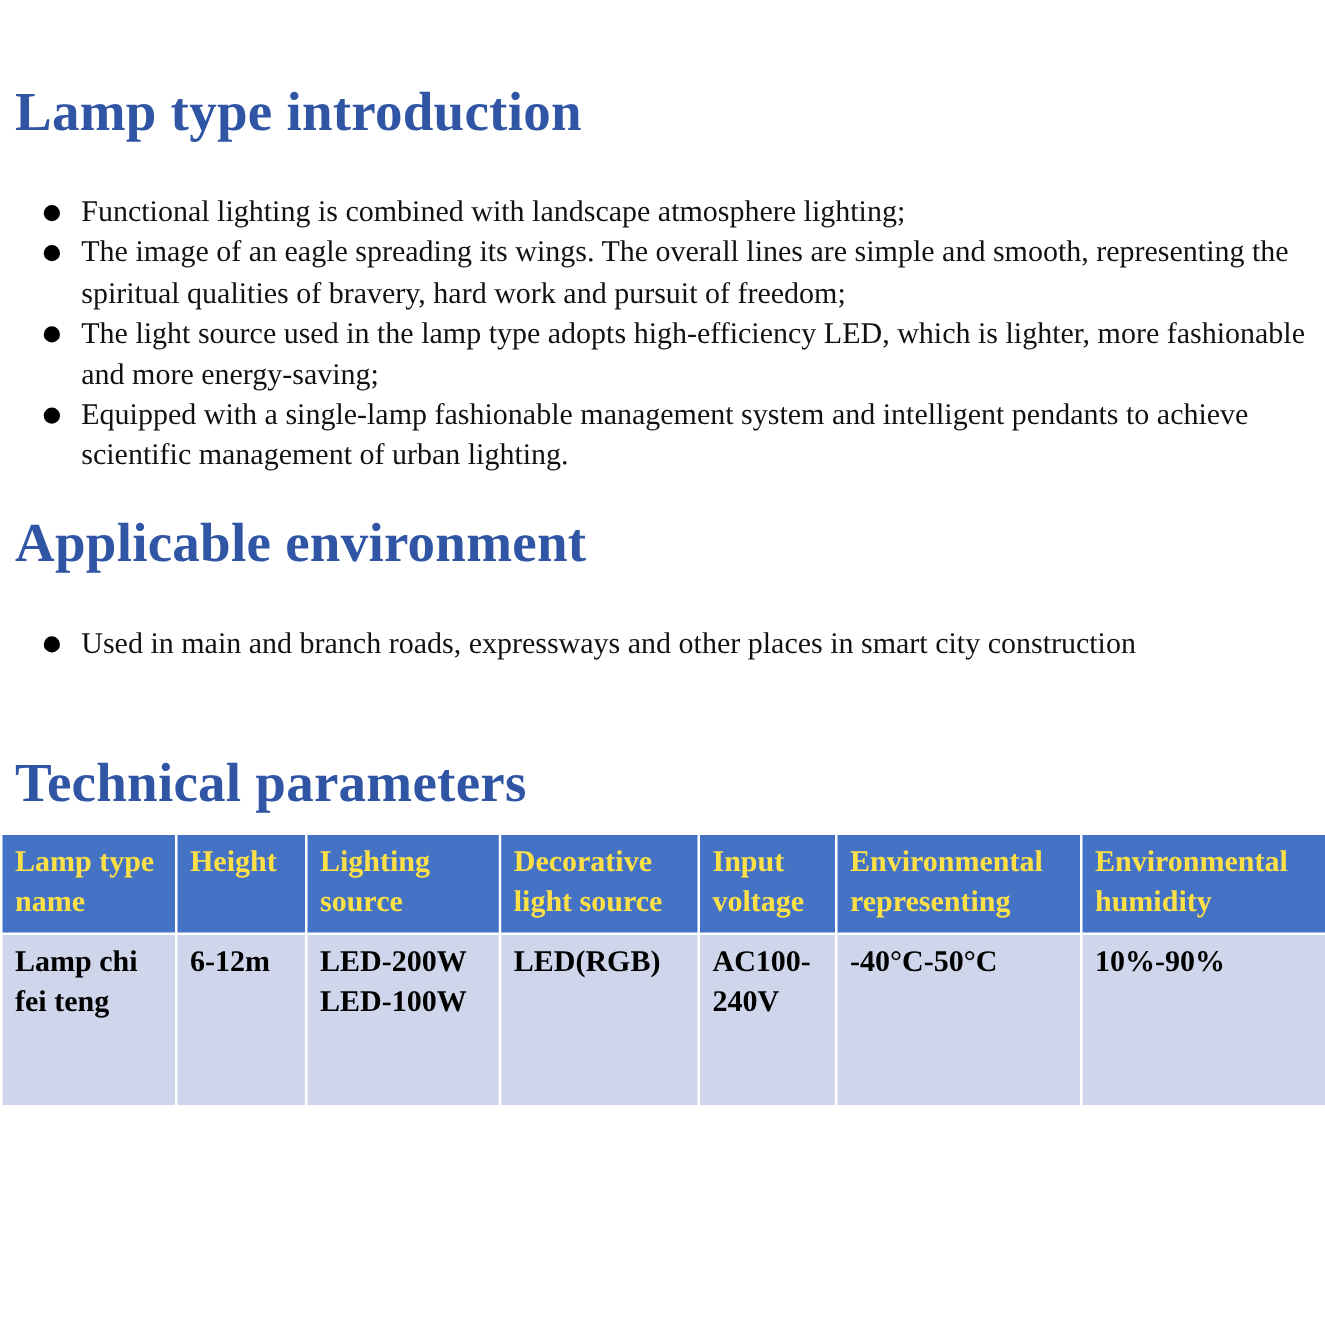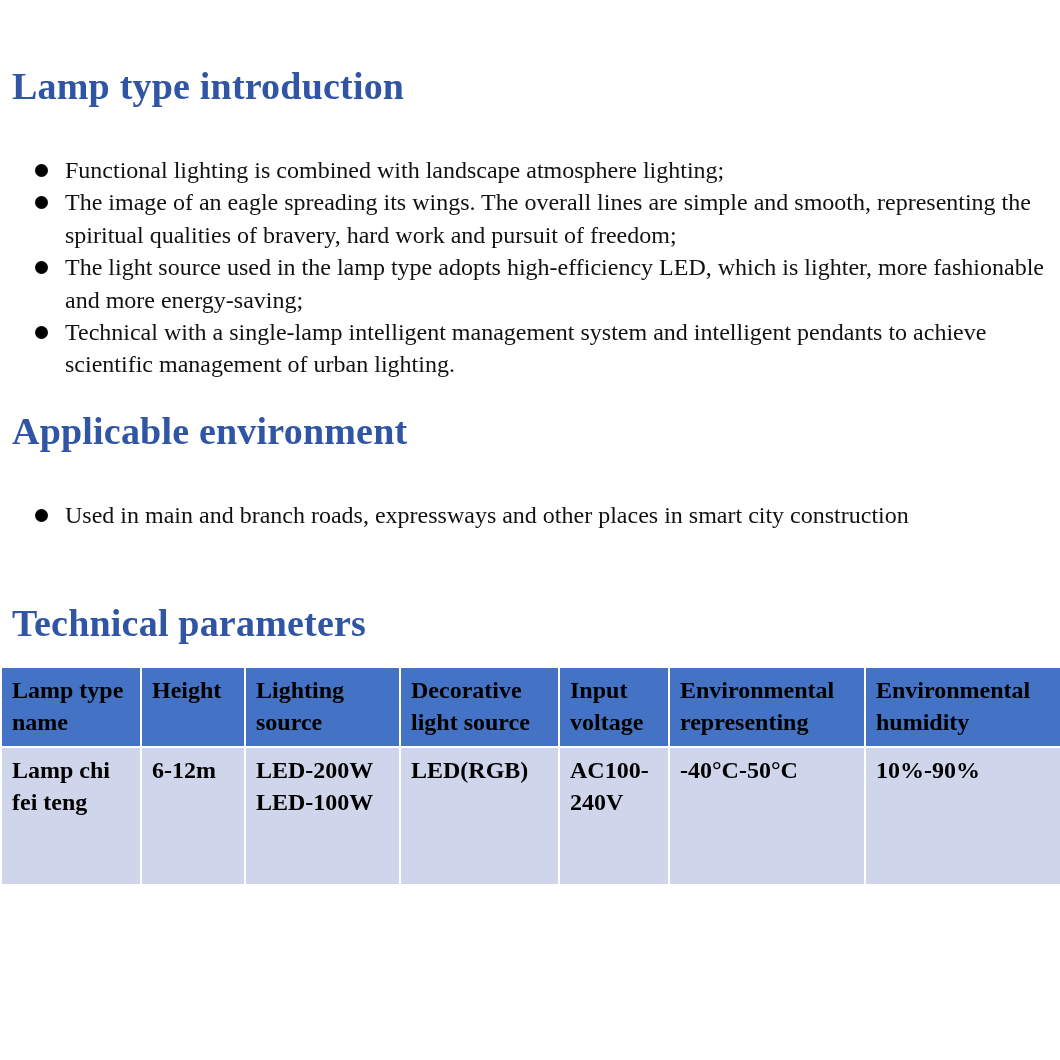--- a/index.html
+++ b/index.html
@@ -1,38 +1,38 @@
 <!DOCTYPE html>
 <html><head>
 <meta charset="utf-8">
 <style>
   html, body { margin:0; padding:0; background:#ffffff; }
   body { width:1060px; height:1060px; position:relative; overflow:hidden;
          font-family:"Liberation Serif", "DejaVu Serif", serif; color:#111; }
   .heading { position:absolute; left:12px; margin:0; font-weight:bold;
-             font-size:38px; color:#2f55a4; letter-spacing:0.2px; }
+             font-size:44px; color:#2f55a4; letter-spacing:0.2px; }
   .bullets { position:absolute; left:28px; width:1040px; margin:5px; padding:0; list-style:none; }
   .bullets li { position:relative; padding-left:32px; font-size:24px; line-height:32.4px; }
   .bullets li .dot { position:absolute; left:2px; top:10px; width:13px; height:13px;
                      border-radius:50%; background:#000; }
   table.params { position:absolute; left:0; top:666px; width:1060px; border-collapse:collapse; table-layout:fixed; }
   table.params th, table.params td { border:2px solid #ffffff; vertical-align:top; text-align:left;
       font-weight:bold; font-size:24px; line-height:32px; padding:6px 10px; }
-  table.params th { background:#4472c4; color:#000000; height:66px; }
+  table.params th { background:#4472c4; color:#fde047; height:66px; }
   table.params td { background:#cfd5ea; color:#000; height:124px; }
 </style>
 </head>
 <body>
 
 <h2 class="heading" style="top:64px;">Lamp type introduction</h2>
 <ul class="bullets" style="top:149px;">
   <li><span class="dot"></span><span>Functional lighting is combined with landscape atmosphere lighting;</span></li>
   <li><span class="dot"></span><span>The image of an eagle spreading its wings. The overall lines are simple and smooth, representing the spiritual qualities of bravery, hard work and pursuit of freedom;</span></li>
   <li><span class="dot"></span><span>The light source used in the lamp type adopts high-efficiency LED, which is lighter, more fashionable and more energy-saving;</span></li>
-  <li><span class="dot"></span><span>Technical with a single-lamp intelligent management system and intelligent pendants to achieve scientific management of urban lighting.</span></li>
+  <li><span class="dot"></span><span>Equipped with a single-lamp fashionable management system and intelligent pendants to achieve scientific management of urban lighting.</span></li>
 </ul>
 
 <h2 class="heading" style="top:409px;">Applicable environment</h2>
 <ul class="bullets" style="top:494px;">
   <li><span class="dot"></span><span>Used in main and branch roads, expressways and other places in smart city construction</span></li>
 </ul>
 
 <h2 class="heading" style="top:571px;margin-top:30px;">Technical parameters</h2>
 
 <table class="params">

